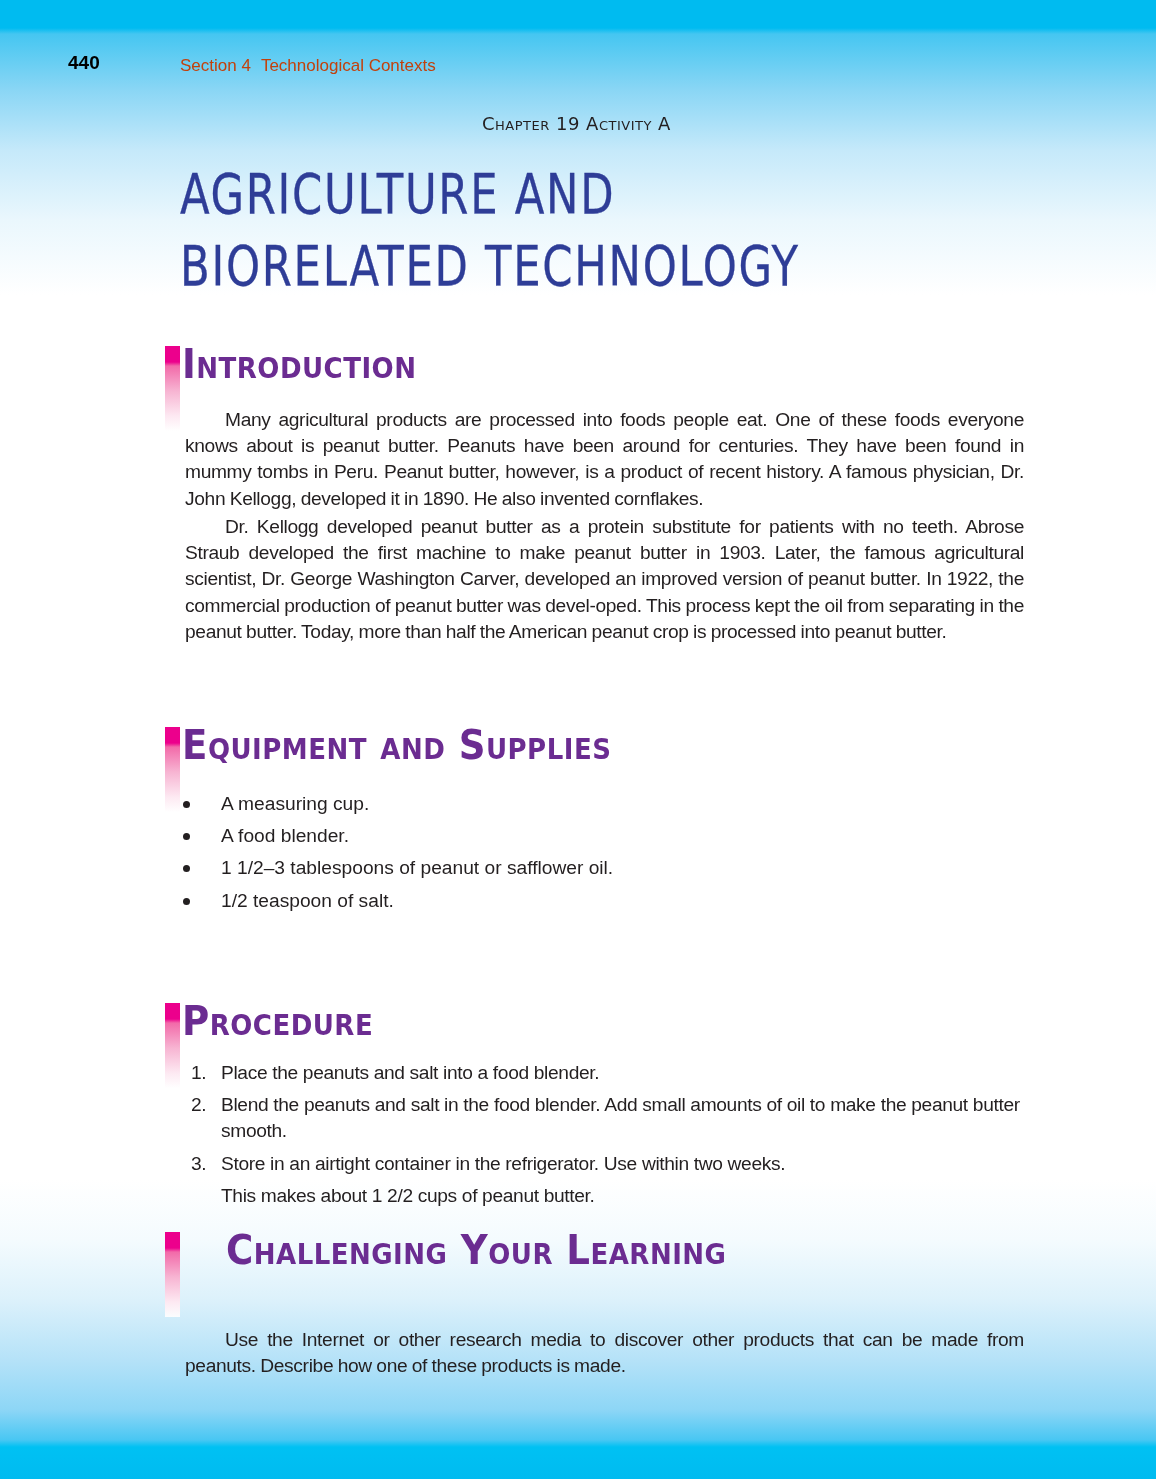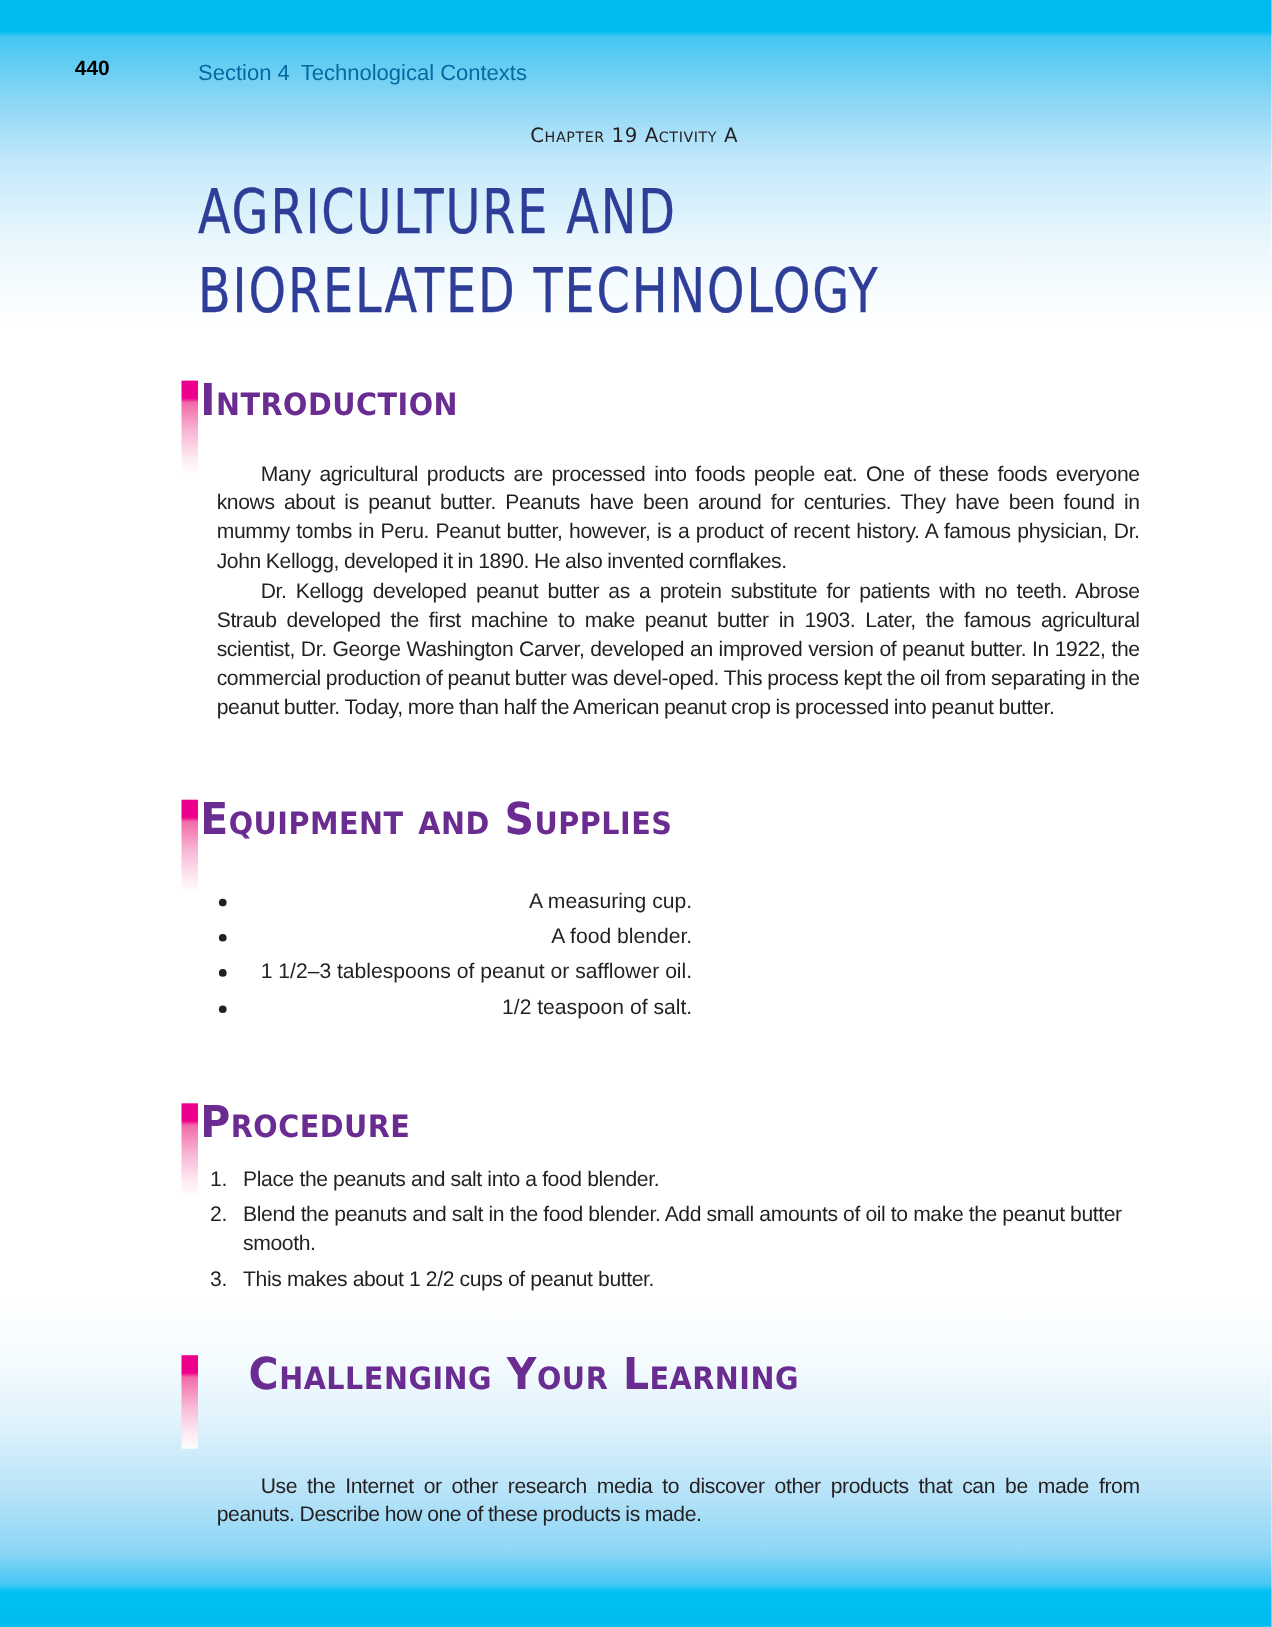--- a/index.html
+++ b/index.html
@@ -28,21 +28,21 @@
         #00bbf0 1479px);
     }
 
     .page-number {
       position: absolute; left: 68px; top: 52px;
       font-family: "Liberation Sans", sans-serif;
       font-weight: bold; font-size: 19px; color: #000000;
     }
     .running-head {
       position: absolute; left: 180px; top: 56px;
-      font-size: 20px; color: #0369a1;
+      font-size: 17px; color: #c2410c;
     }
     .running-head .gap { display: inline-block; width: 10px; }
 
     .chapter-label {
       position: absolute; left: 482px; top: 113px;
       font-family: "DejaVu Sans", sans-serif;
       font-size: 18px; color: #231f20;
       font-variant: small-caps; letter-spacing: 0.5px;
     }
 
@@ -83,33 +83,33 @@
       position: absolute;
       left: 0; top: 4px;
       width: 15px; height: 85px;
       background: linear-gradient(to bottom,
         #ec008c 0px, #ec008c 16px,
         #f26aa9 20px, #f7b4d2 45px, #fde9f2 70px, rgba(255,255,255,0.9) 85px);
     }
 
     .para {
       position: absolute; left: 181px; width: 839px;
-      margin: 16px;
+      margin: 4px;
       font-size: 19.2px; line-height: 26.2px;
       text-align: justify;
       color: #231f20;
       letter-spacing: -0.35px;
       word-spacing: -0.5px;
     }
     .para.indent { text-indent: 40px; }
 
     .bullets {
       position: absolute; left: 181px; top: 788px;
-      list-style: none; margin: 16px; padding: 0;
-      font-size: 19.2px; line-height: 32.2px; text-align: right;
+      list-style: none; margin: 0; padding: 0;
+      font-size: 19.2px; line-height: 32.2px;
     }
     .bullets li { position: relative; padding-left: 40px; }
     .bullets .bullet {
       position: absolute; left: 2px; top: 13px;
       width: 7px; height: 7px; border-radius: 50%;
       background: #231f20;
     }
 
     .steps {
       position: absolute; left: 181px; top: 1060px; width: 839px;
@@ -153,21 +153,21 @@
   <li><span class="bullet"></span><span>1/2 teaspoon of salt.</span></li>
 </ul>
 
 <h2 class="section-heading" style="top:999px;">
   <span class="accent-bar"></span>
   <span class="heading-text">Procedure</span>
 </h2>
 <ol class="steps">
   <li><span class="num">1.</span><span>Place the peanuts and salt into a food blender.</span></li>
   <li><span class="num">2.</span><span>Blend the peanuts and salt in the food blender. Add small amounts of oil to make the peanut butter smooth.</span></li>
-  <li><span class="num">3.</span></li>
+  <li><span class="num">3.</span><span>Store in an airtight container in the refrigerator. Use within two weeks.</span></li>
   <div class="note">This makes about 1 2/2 cups of peanut butter.</div>
 </ol>
 
 <h2 class="section-heading" style="top:1228px;padding-left:44px;">
   <span class="accent-bar"></span>
   <span class="heading-text">Challenging Your Learning</span>
 </h2>
 <p class="para indent" style="top:1323px;">Use the Internet or other research media to discover other products that can be made from peanuts. Describe how one of these products is made.</p>
 
 </body></html>

